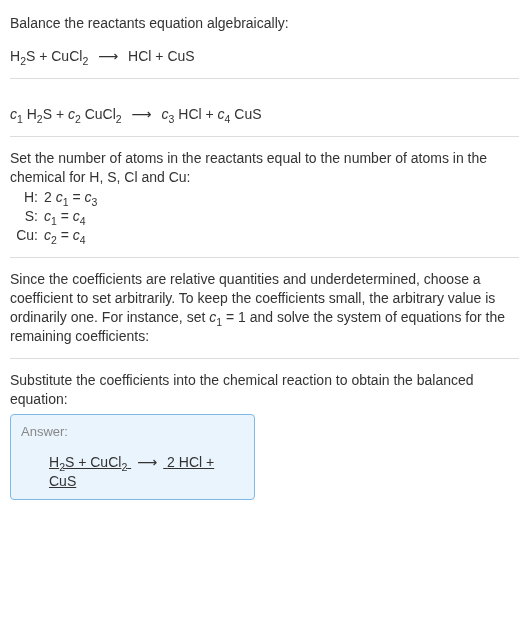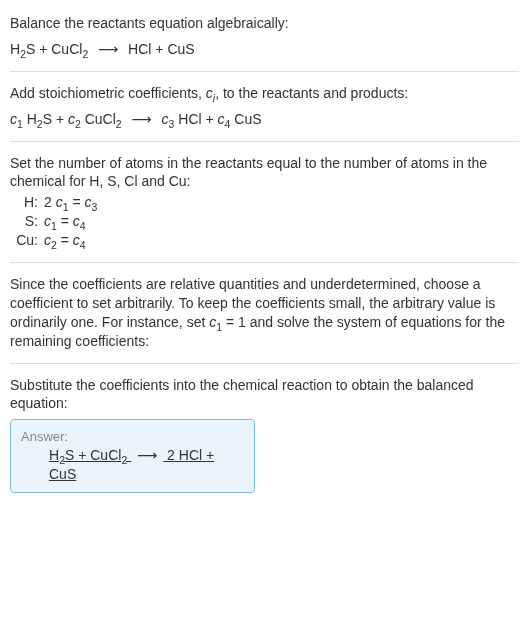--- a/index.html
+++ b/index.html
@@ -15,21 +15,21 @@
   }
   .section {
     padding: 6px 0;
   }
   hr.sep {
     border: none;
     border-top: 1px solid #ddd;
     margin: 6px 0;
   }
   .eqn {
-    margin-top: 7px;
+    margin-top: 14px;
   }
   sub {
     font-size: 0.75em;
     vertical-align: sub;
     line-height: 0;
   }
   .arrow {
     display: inline-block;
     margin: 0 6px;
   }
@@ -54,21 +54,21 @@
     border-radius: 4px;
     background: #eaf4fd;
     padding: 8px 10px;
     width: 245px;
     box-sizing: border-box;
     margin-top: 6px;
   }
   .answer-box .hdr {
     color: #888;
     font-size: 13px;
-    margin-bottom: 0;
+    margin-bottom: 12px;
   }
   .answer-box .final {
     padding-left: 28px;
     text-decoration: underline;
   }
 </style>
 </head>
 <body>
 
 <div class="section">
@@ -76,23 +76,20 @@
   <div class="eqn">
     <span><span>H</span><sub>2</sub><span>S + CuCl</span><sub>2</sub></span>
     <span class="arrow">⟶</span>
     <span>HCl + CuS</span>
   </div>
 </div>
 
 <hr class="sep">
 
 <div class="section">
-  <div>
-    <span>Add stoichiometric coefficients, </span><span class="italic">c</span><sub class="italic">i</sub><span>, to the reactants and products:</span>
-  </div>
   <div class="eqn">
     <span class="italic">c</span><sub>1</sub><span> H</span><sub>2</sub><span>S + </span><span class="italic">c</span><sub>2</sub><span> CuCl</span><sub>2</sub>
     <span class="arrow">⟶</span>
     <span class="italic">c</span><sub>3</sub><span> HCl + </span><span class="italic">c</span><sub>4</sub><span> CuS</span>
   </div>
 </div>
 
 <hr class="sep">
 
 <div class="section">

